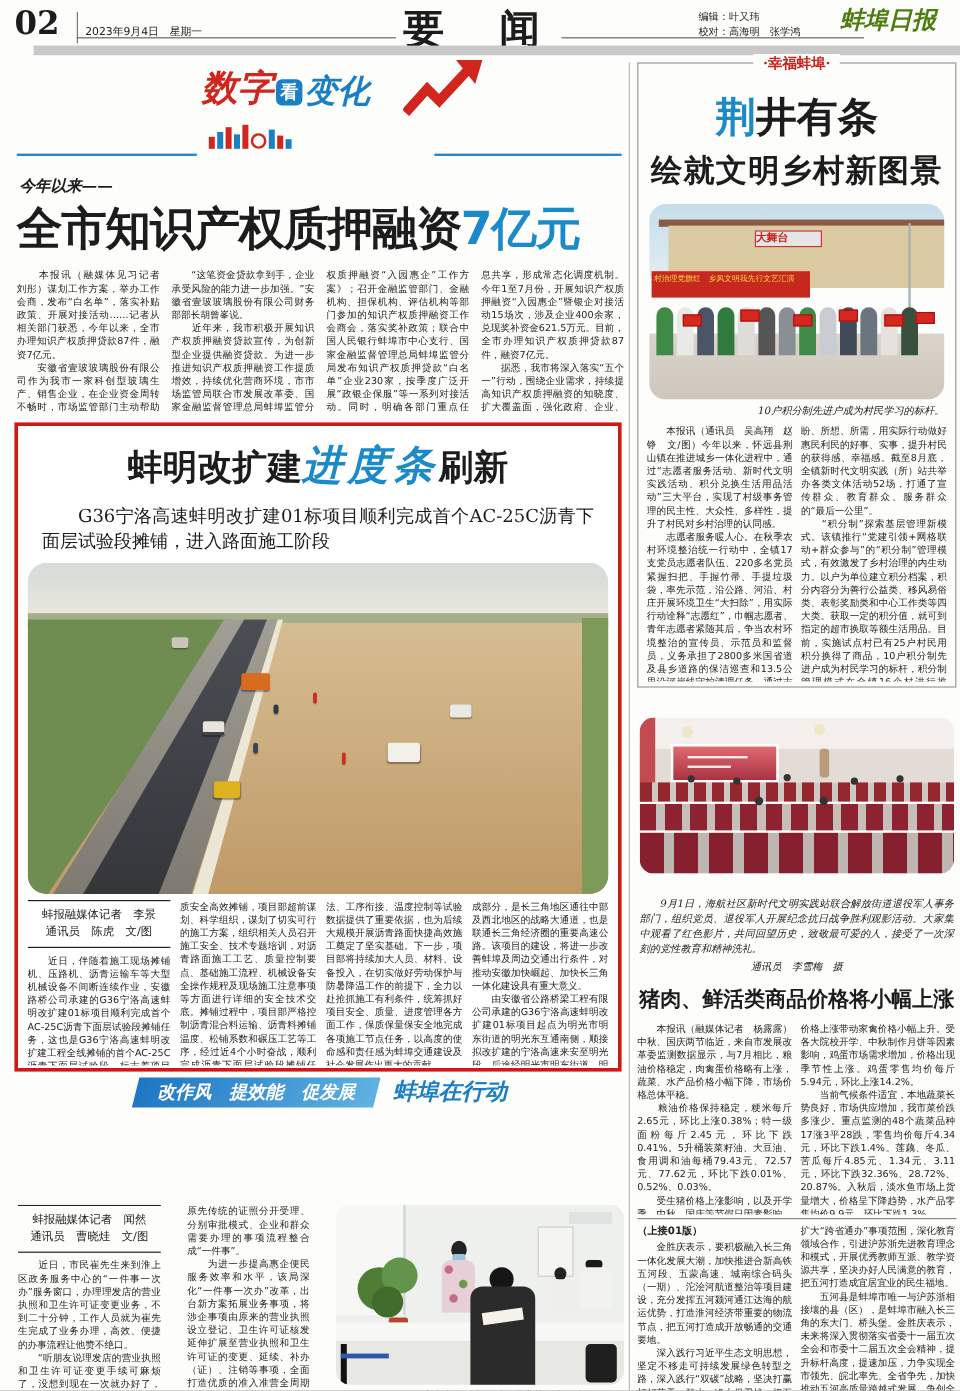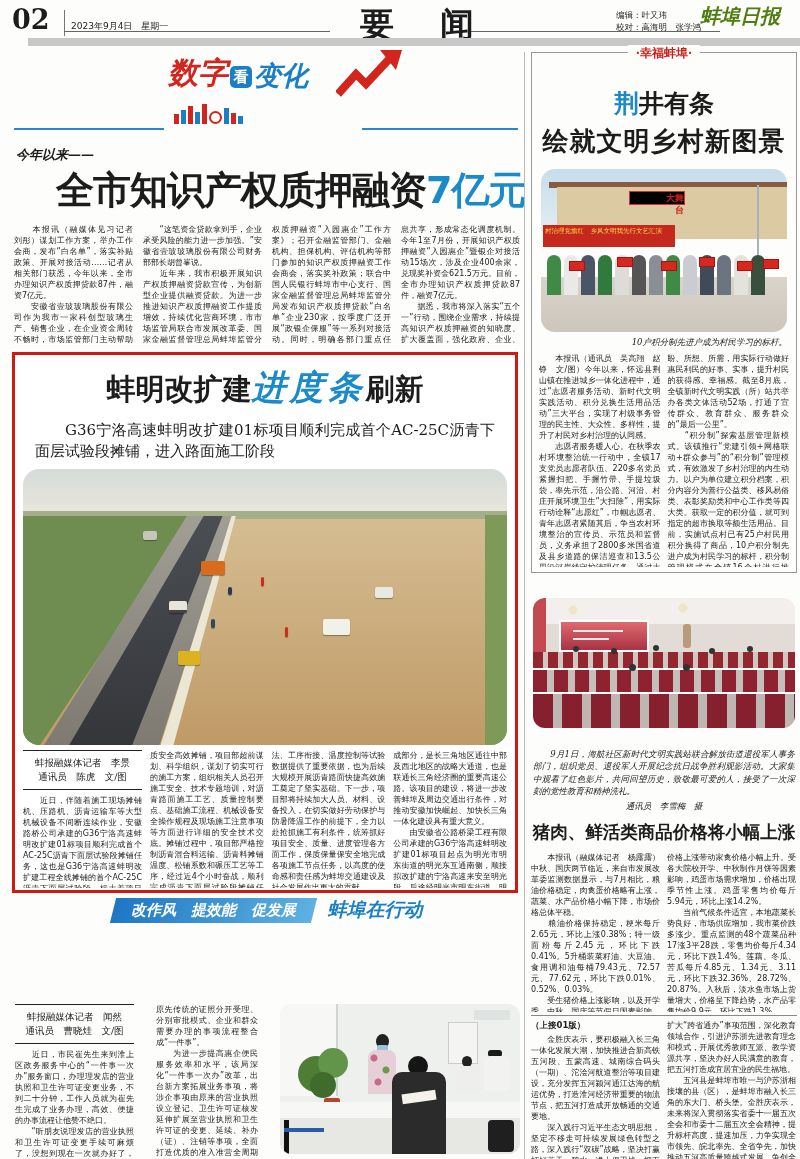--- a/index.html
+++ b/index.html
@@ -10,23 +10,23 @@
     font-family:"DejaVu Sans", sans-serif;
   }
   .abs { position:absolute; }
 
   
   .pagenum { left:12px; top:4px; font:900 27px "DejaVu Serif", serif; }
   .mh-vline { left:64px; top:10px; width:1px; height:26px; background:#777; }
   .mh-date { left:71px; top:20px; font-size:9px; color:#222; }
   .mh-line-l { left:64px; top:31px; width:266px; height:1px; background:#666; }
   .mh-line-r { left:468px; top:31px; width:252px; height:1px; background:#666; }
-  .mh-section { left:320px; top:2px; width:160px; text-align:right;
+  .mh-section { left:336px; top:2px; width:160px; text-align:left;
     font:900 34px "DejaVu Serif", serif; letter-spacing:6px; }
-  .mh-editors { left:616px; top:9px; font-size:8.5px; line-height:12px; color:#222; }
+  .mh-editors { left:582px; top:9px; font-size:8.5px; line-height:12px; color:#222; }
   .mh-logo { left:700px; top:3px; font:900 italic 20px "DejaVu Serif", serif; color:#4d7c0f; }
   .graybar { left:28px; top:38px; width:772px; height:8px; background:#c8c8c8; }
 
   
   .blu-l { left:14px; top:128px; width:150px; height:2px; background:#2a86c8; }
   .blu-r { left:362px; top:128px; width:156px; height:2px; background:#2a86c8; }
   .dlogo { left:168px; top:52px; width:210px; height:72px; }
   .dlogo-row { display:flex; align-items:center; }
   .d-w1 { font:900 italic 30px "DejaVu Serif", serif; color:#d2251e; }
   .d-badge { width:22px; height:22px; border-radius:5px; background:#1b7fc6; color:#fff;
@@ -34,21 +34,21 @@
   .d-w3 { font:900 italic 27px "DejaVu Serif", serif; color:#1b7fc6; margin-top:6px; }
   .d-arrow { position:absolute; right:-28px; top:-4px; }
   .skyline { position:absolute; left:6px; bottom:0; display:flex; align-items:flex-end; gap:2px; }
   .sk { width:5px; background:#d2251e; }
   .sk.b { background:#1b7fc6; }
   .sk-wheel { width:13px; height:13px; border:2px solid #d2251e; border-radius:50%; background:transparent; }
 
   
   .fin-kicker { left:16px; top:146px; font:900 italic 13px "DejaVu Serif", serif; }
   .fin-head { left:14px; top:165px; width:506px; font-weight:900; font-size:38px;
-    letter-spacing:-1px; white-space:nowrap;margin-left:42px; }
+    letter-spacing:-1px; white-space:nowrap; }
   .blue { color:#1b8ac9; }
   .fin-body { left:14px; top:224px; width:506px; height:122px; display:flex; gap:10px; overflow:hidden; }
   .tcol { width:119px; font-size:8px; line-height:11px; text-align:justify;
     white-space:pre-line; color:#222; }
 
   
   .redbox { left:12px; top:352px; width:506px; height:541px; border:3px solid #cf1a14;
     background:#fff; padding:6px 8px; }
   .rb-head { text-align:center; margin-top:4px; }
   .rb-h-a { font:900 29px "DejaVu Serif", serif; }
@@ -83,21 +83,21 @@
   .svc-cap { margin-top:4px; font-size:8.5px; }
 
   
   .vrule { left:524px; top:52px; width:1px; height:1107px; background:#bbb; }
 
   .hap-box { left:531px; top:52px; width:266px; height:521px; border:1px solid #999;
     padding:0 7px; background:#fdfdfb; }
   .hap-label { position:absolute; top:-8px; left:50%; transform:translateX(-50%);
     background:#fdfdfb; padding:0 8px; color:#c8201a;
     font:700 12px "DejaVu Serif", serif; white-space:nowrap; }
-  .hap-h1 { text-align:center; margin-top:34px; font-weight:900; font-size:25px; }
+  .hap-h1 { text-align:center; margin-top:22px; font-weight:900; font-size:34px; }
   .hap-h2 { text-align:center; margin-top:4px; font-weight:900; font-size:26px; letter-spacing:1px; }
   .hap-photo { margin:10px auto 0 auto; width:246px; height:163px; border-radius:14px; }
   .hap-cap { margin:4px 2px 0 0; font-size:8.5px; }
   .hap-body { display:flex; gap:7px; margin-top:5px; height:214px; overflow:hidden; }
   .hap-body .tcol { width:122px; }
 
   .meet-photo { left:533px; top:598px; width:262px; height:130px; border-radius:12px; }
   .meet-cap { left:533px; top:735px; width:262px; font:italic 8.5px/12.5px "DejaVu Serif", serif;
     text-align:justify; white-space:pre-line; }
   .meet-credit { text-align:center; margin-top:2px; }
@@ -126,22 +126,22 @@
   .hw-fresh { left:0; top:47px; bottom:0; width:210px;
     clip-path:polygon(86% 0,95% 0,52% 100%,22% 100%); background:linear-gradient(#4b4e53,#34363a); }
   .hw-edge { left:0; top:47px; bottom:0; width:215px;
     clip-path:polygon(97% 0,99% 0,70% 100%,64% 100%); background:#ece6d4; }
   .hw-grassR { right:0; top:46px; bottom:0; width:22px; background:#7d9a58; }
   .mach { position:absolute; border-radius:2px; box-shadow:0 1px 1px rgba(0,0,0,.35); }
   
   .cw-sky { left:0; top:0; right:0; height:62px; background:linear-gradient(#c6ddeb,#e2edf2); }
   .cw-roof { left:8px; top:13px; right:0; height:6px; background:#8a5a42; }
   .cw-bldg { left:16px; top:18px; right:0; height:52px; background:#dccba2; }
-  .cw-sign { left:88px; top:22px; width:56px; height:14px; background:#000000; border:1px solid #c33;
-    color:#c8201a; font:700 9px/12px "DejaVu Serif", serif; text-align:right;padding-left:33px; }
+  .cw-sign { left:88px; top:22px; width:56px; height:14px; background:#e5e5e5; border:1px solid #c33;
+    color:#c8201a; font:700 9px/12px "DejaVu Serif", serif; text-align:left; }
   .cw-banner { left:2px; top:56px; width:132px; height:22px; background:#c5281c;
     color:#ffd84a; font:6.5px/8px "DejaVu Sans",sans-serif; padding:2px; overflow:hidden; }
   .cw-ground { left:0; bottom:0; right:0; height:55px; background:linear-gradient(#dad4ca,#ccc6bc); }
   .cw-row { left:6px; top:74px; right:6px; height:52px; display:flex; gap:3px; align-items:flex-end; }
   .pg { width:14px; height:40px; border-radius:7px 7px 0 0; }
   .plq { position:absolute; width:16px; height:10px; background:#d5281e; border:1px solid #a11; }
   .cw-pole { right:28px; top:16px; width:2px; height:92px; background:#a9b2b8; }
   
   .mt-ceil { left:0; top:0; right:0; height:28px; background:#f2efec;
     background-image:radial-gradient(circle 5px at 40px 12px,#efe6c8 4px,transparent 5px),

